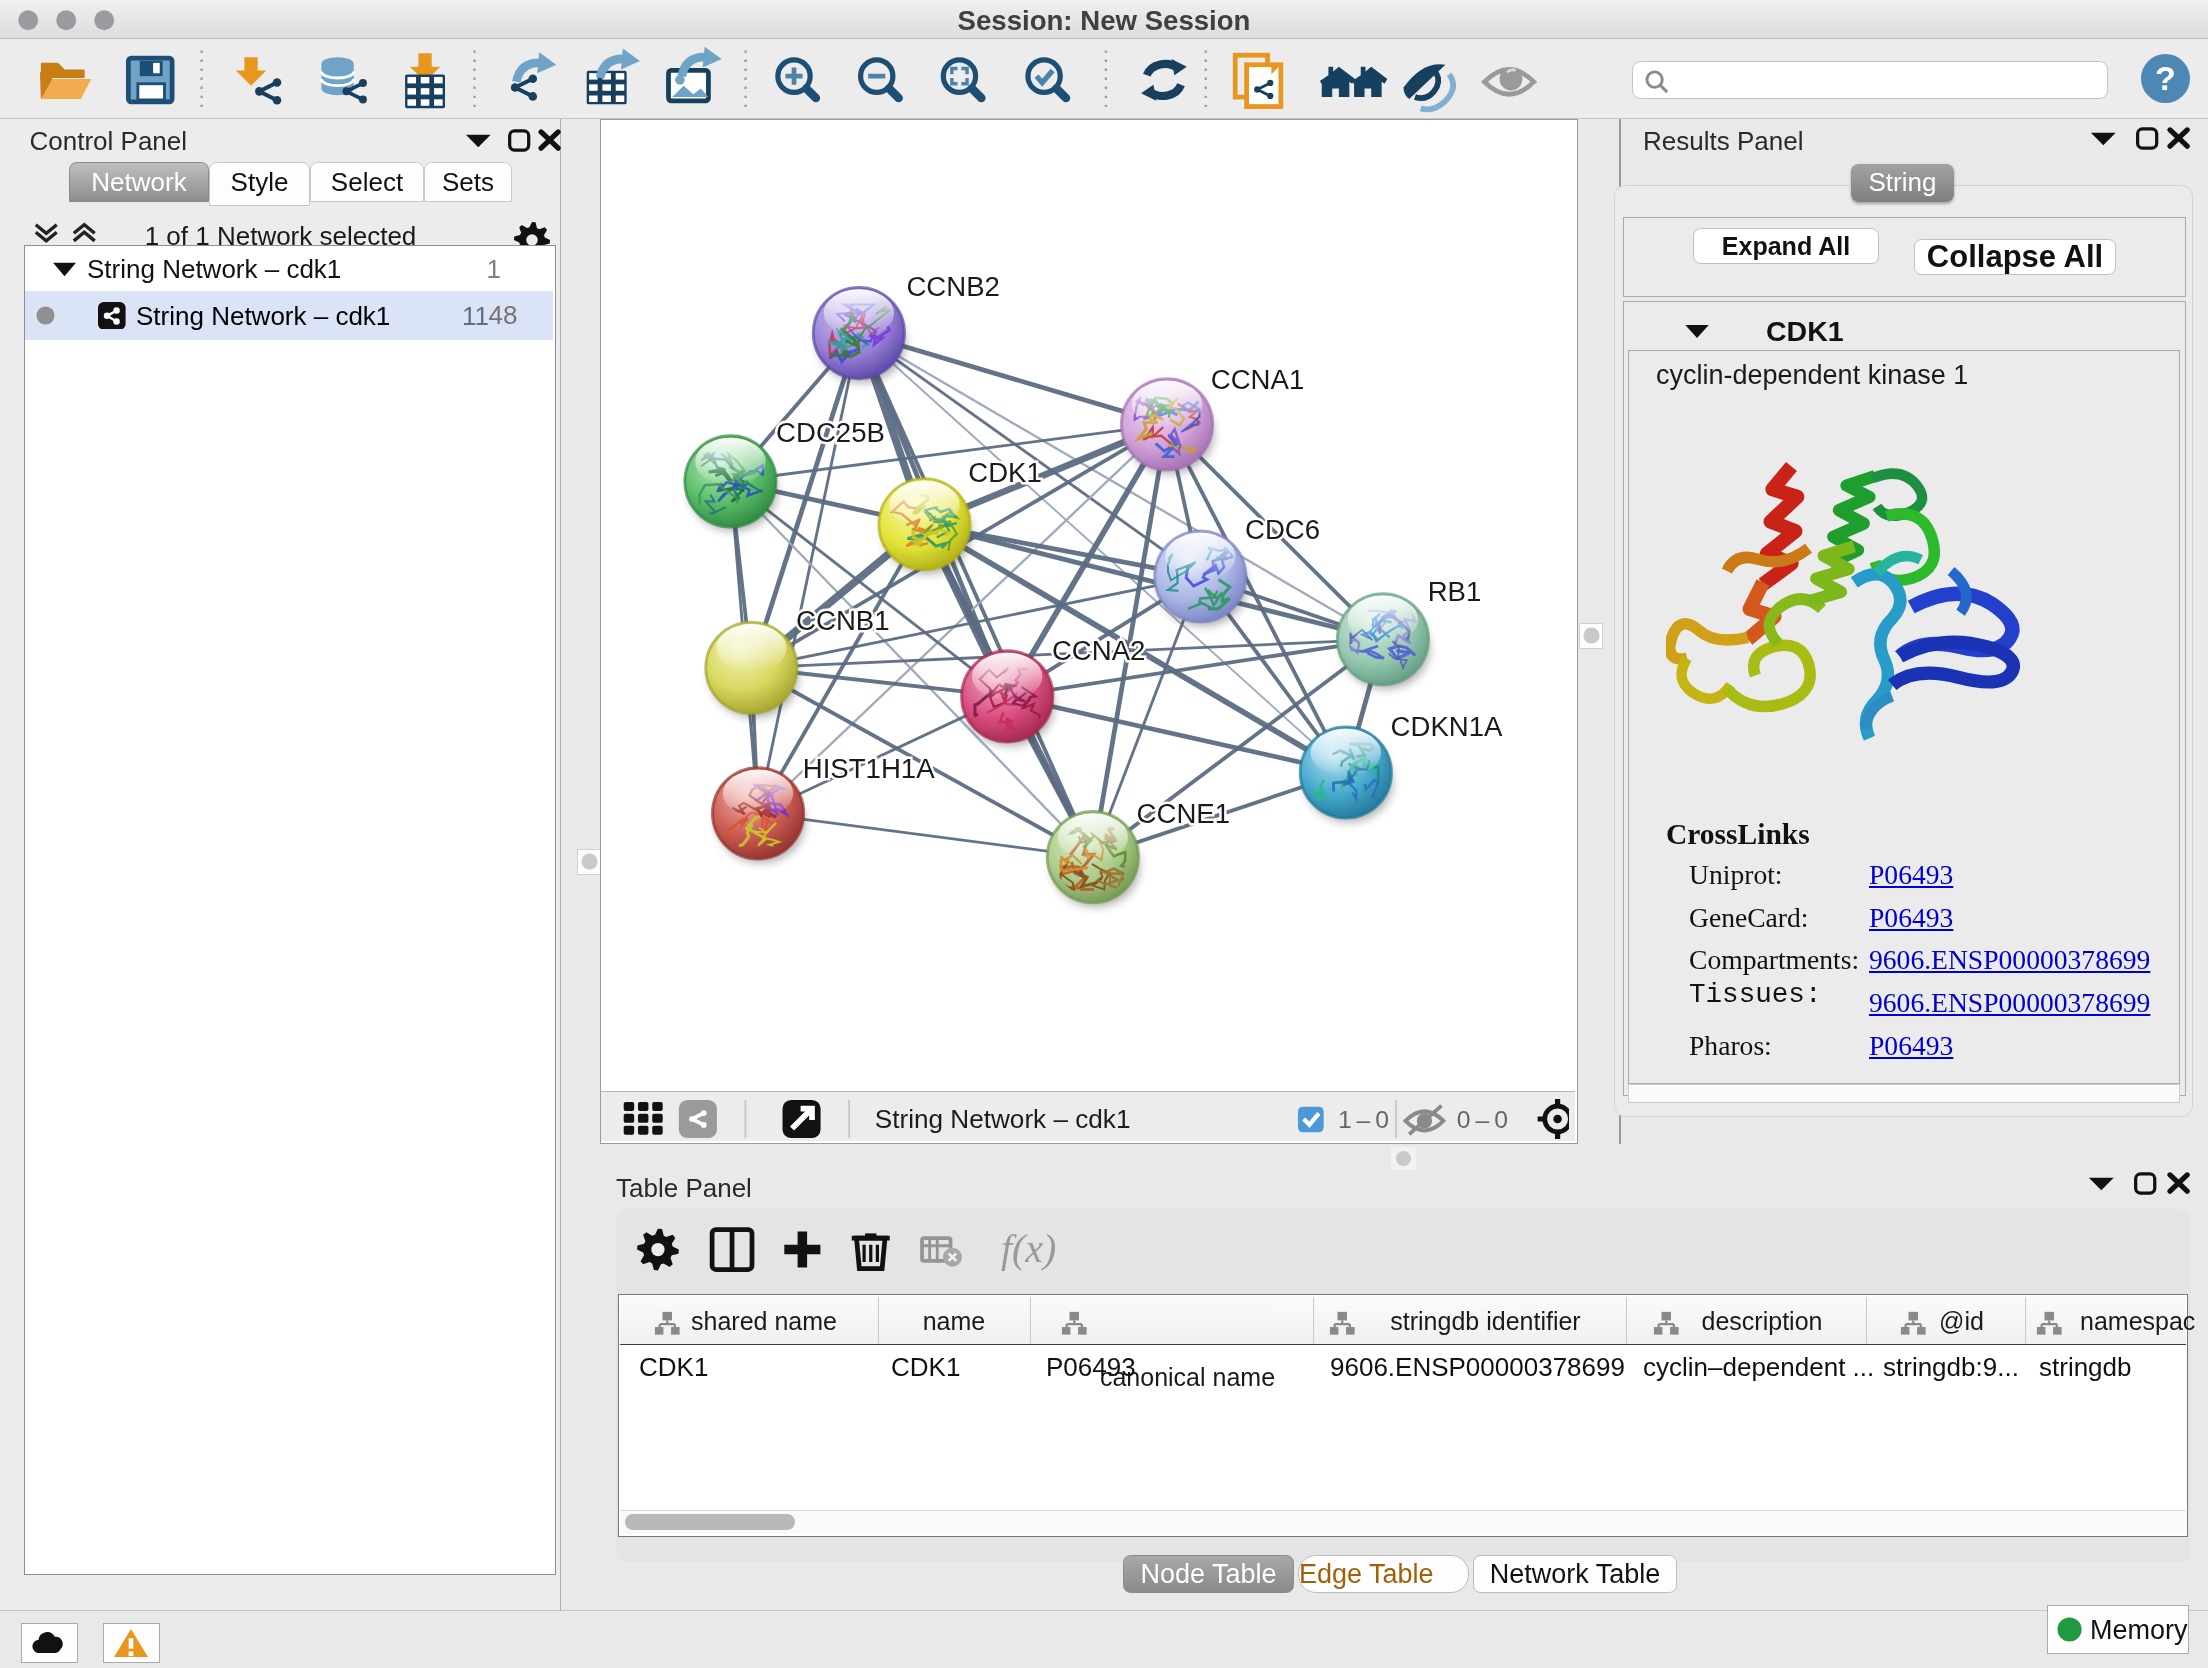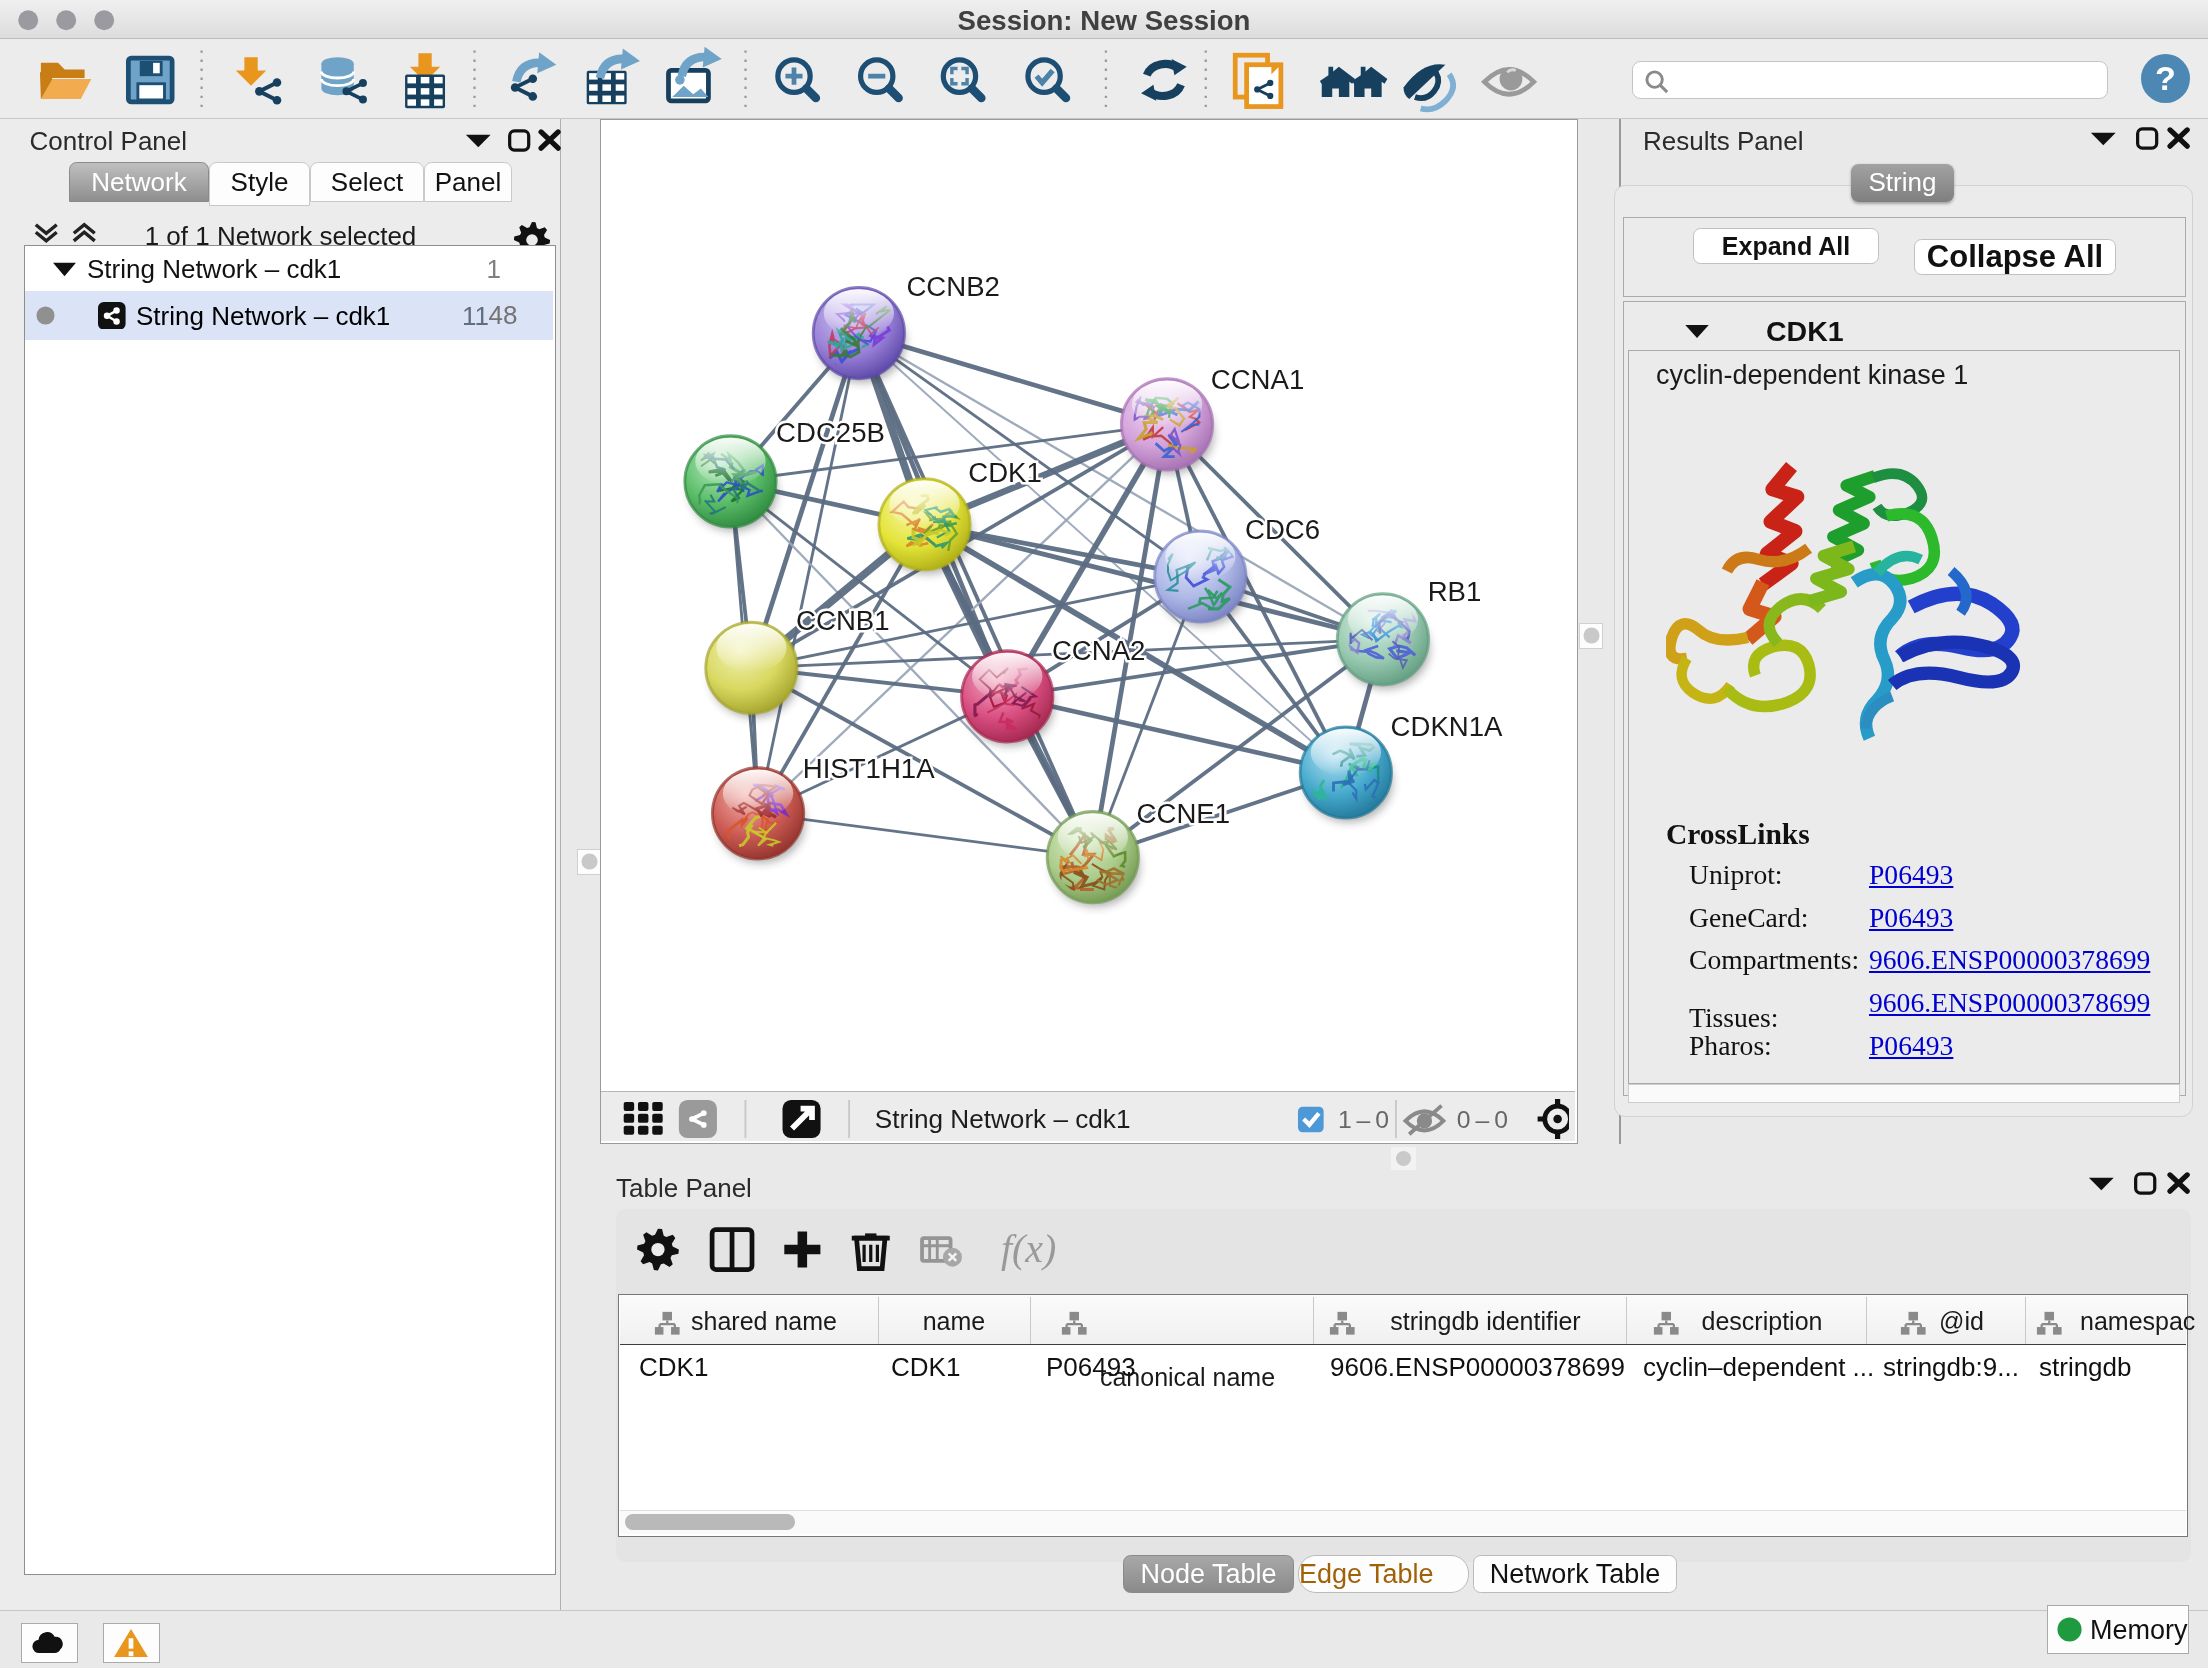--- a/index.html
+++ b/index.html
@@ -158,21 +158,21 @@
 <div class="abs" style="left:0;top:119px;width:561px;height:1491px;background:#ececec;border-right:1.9px solid #b0b0b0">
     <div class="abs" style="left:29.5px;top:6.7px;font-size:26px;color:#2a2a2a">Control Panel</div>
     <svg class="abs" style="left:464px;top:8.6px" width="98" height="25" viewBox="0 0 103 26">
       <path d="M2,7 h26 l-13,13 Z" fill="#111"></path>
       <rect x="48" y="3" width="20" height="20" rx="5" fill="none" stroke="#111" stroke-width="3.4"></rect>
       <path d="M81,4 l18,17 M99,4 l-18,17" stroke="#111" stroke-width="5.5" stroke-linecap="round"></path>
     </svg>
     <div class="abs" style="left:69px;top:43px;width:140px;height:40px;background:linear-gradient(#bfbfbf,#8e8e8e);color:#fff;border:1px solid #8a8a8a;border-radius:7.6px 7.6px 0 0;text-align:center;font-size:26px;line-height:38px">Network</div>
     <div class="abs" style="left:209px;top:43px;width:101px;height:44px;background:#fdfdfd;color:#111;border:1px solid #c8c8c8;border-radius:7.6px 7.6px 0 0;text-align:center;font-size:26px;line-height:38px">Style</div>
     <div class="abs" style="left:310px;top:43px;width:114px;height:40px;background:#fdfdfd;color:#111;border:1px solid #c8c8c8;border-radius:7.6px 7.6px 0 0;text-align:center;font-size:26px;line-height:38px">Select</div>
-    <div class="abs" style="left:424px;top:43px;width:88px;height:40px;background:#fdfdfd;color:#111;border:1px solid #c8c8c8;border-radius:7.6px 7.6px 0 0;text-align:center;font-size:26px;line-height:38px">Panel</div>
+    <div class="abs" style="left:424px;top:43px;width:88px;height:40px;background:#fdfdfd;color:#111;border:1px solid #c8c8c8;border-radius:7.6px 7.6px 0 0;text-align:center;font-size:26px;line-height:38px">Sets</div>
     <svg class="abs" style="left:32px;top:100px" width="76" height="28.5" fill="none" stroke="#222" stroke-width="3.6" viewBox="0 0 80 30">
       <path d="M4,6 l11,9 l11,-9 M4,14 l11,9 l11,-9"></path>
       <path d="M44,15 l11,-9 l11,9 M44,23 l11,-9 l11,9"></path>
     </svg>
     <div class="abs" style="left:0;top:102px;width:561px;text-align:center;font-size:26px;color:#1a1a1a">1 of 1 Network selected</div>
     <svg class="abs" style="left:512px;top:101px" width="40" height="40" viewBox="0 0 42 42">
       <path d="M21.0,2.0 L24.7,2.4 L26.2,8.4 L28.6,9.6 L34.4,7.6 L36.8,10.4 L33.6,15.8 L34.4,18.3 L40.0,21.0 L39.6,24.7 L33.6,26.2 L32.4,28.6 L34.4,34.4 L31.6,36.8 L26.2,33.6 L23.7,34.4 L21.0,40.0 L17.3,39.6 L15.8,33.6 L13.4,32.4 L7.6,34.4 L5.2,31.6 L8.4,26.2 L7.6,23.7 L2.0,21.0 L2.4,17.3 L8.4,15.8 L9.6,13.4 L7.6,7.6 L10.4,5.2 L15.8,8.4 L18.3,7.6 Z" fill="#111"></path>
       <circle cx="21" cy="21" r="6.1" fill="#ececec"></circle>
     </svg>
     <div class="abs" style="left:24px;top:126px;width:532px;height:1330px;background:#fff;border:1.9px solid #8e8e8e">
@@ -648,21 +648,21 @@
     <path d="M246,210 q44,-24 92,-10 q34,10 26,26 q-10,18 -56,6 q-46,-12 -70,8" fill="none" stroke="#1a32b4" stroke-width="14"></path>
     <path d="M300,120 q26,22 10,44" fill="none" stroke="#2468cc" stroke-width="11"></path>
   </svg>
 <div class="abs" style="left:1666px;top:818px;font-family:'Liberation Serif',serif;font-size:29.5px;font-weight:bold;color:#111">CrossLinks</div>
 <div class="abs" style="left:1689px;top:859px;font-family:'Liberation Serif',serif;font-size:27.6px;color:#111">Uniprot:</div>
 <div class="abs" style="left:1869px;top:859px;font-family:'Liberation Serif',serif;font-size:27.6px;color:#0000d0;text-decoration:underline">P06493</div>
 <div class="abs" style="left:1689px;top:902px;font-family:'Liberation Serif',serif;font-size:27.6px;color:#111">GeneCard:</div>
 <div class="abs" style="left:1869px;top:902px;font-family:'Liberation Serif',serif;font-size:27.6px;color:#0000d0;text-decoration:underline">P06493</div>
 <div class="abs" style="left:1689px;top:944px;font-family:'Liberation Serif',serif;font-size:27.6px;color:#111">Compartments:</div>
 <div class="abs" style="left:1869px;top:944px;font-family:'Liberation Serif',serif;font-size:27.6px;color:#0000d0;text-decoration:underline">9606.ENSP00000378699</div>
-<div class="abs" style="left:1689px;top:1002px;font-family:Liberation Serif, serif;font-size:27.6px;color:#111">Tissues:</div>
+<div class="abs" style="left:1689px;top:979px;font-family:Liberation Mono, monospace;font-size:27.6px;color:#111">Tissues:</div>
 <div class="abs" style="left:1869px;top:987px;font-family:'Liberation Serif',serif;font-size:27.6px;color:#0000d0;text-decoration:underline">9606.ENSP00000378699</div>
 <div class="abs" style="left:1689px;top:1030px;font-family:'Liberation Serif',serif;font-size:27.6px;color:#111">Pharos:</div>
 <div class="abs" style="left:1869px;top:1030px;font-family:'Liberation Serif',serif;font-size:27.6px;color:#0000d0;text-decoration:underline">P06493</div>
 <div class="abs" style="left:1628px;top:1084px;width:552px;height:19px;background:#fafafa;border:1px solid #ccc"></div>
 <div class="abs" style="left:616px;top:1173px;font-size:26px;color:#2a2a2a">Table Panel</div>
 <svg class="abs" style="left:2087px;top:1171px" width="104" height="25" viewBox="0 0 109 26">
     <path d="M2,7 h26 l-13,13 Z" fill="#111"></path>
     <rect x="51" y="3" width="20" height="20" rx="5" fill="none" stroke="#111" stroke-width="3.4"></rect>
     <path d="M87,4 l18,17 M105,4 l-18,17" stroke="#111" stroke-width="5.5" stroke-linecap="round"></path>
   </svg>

